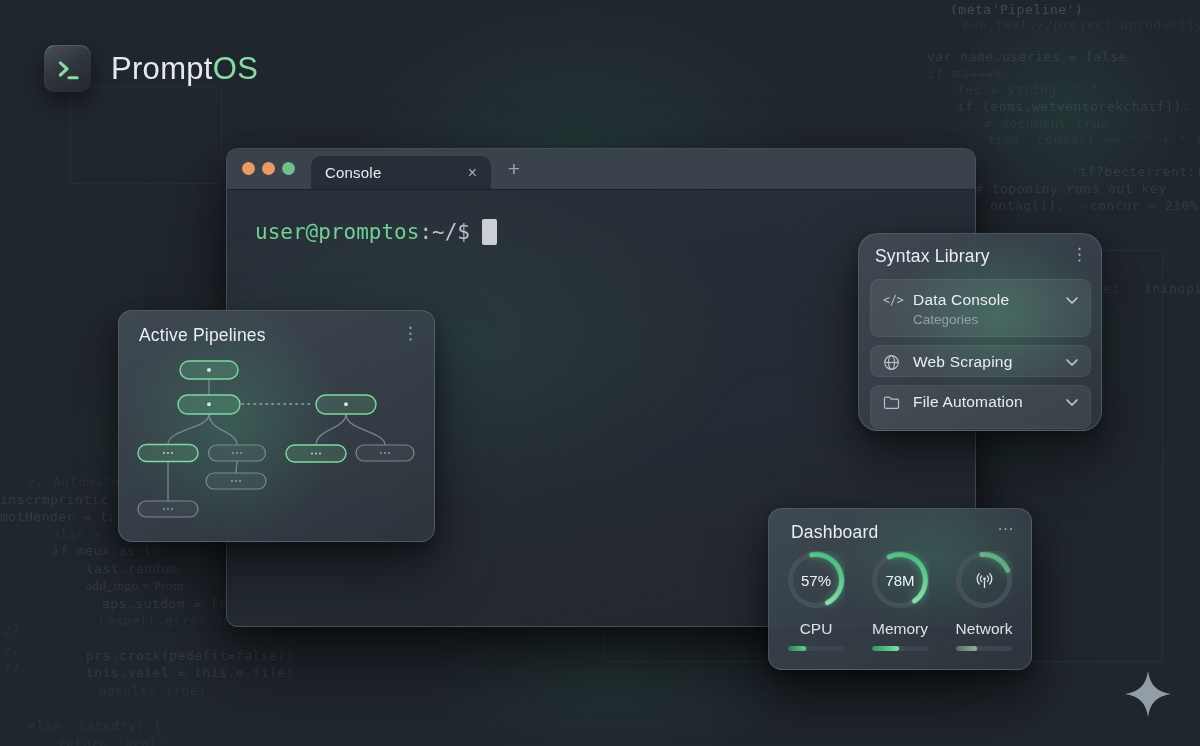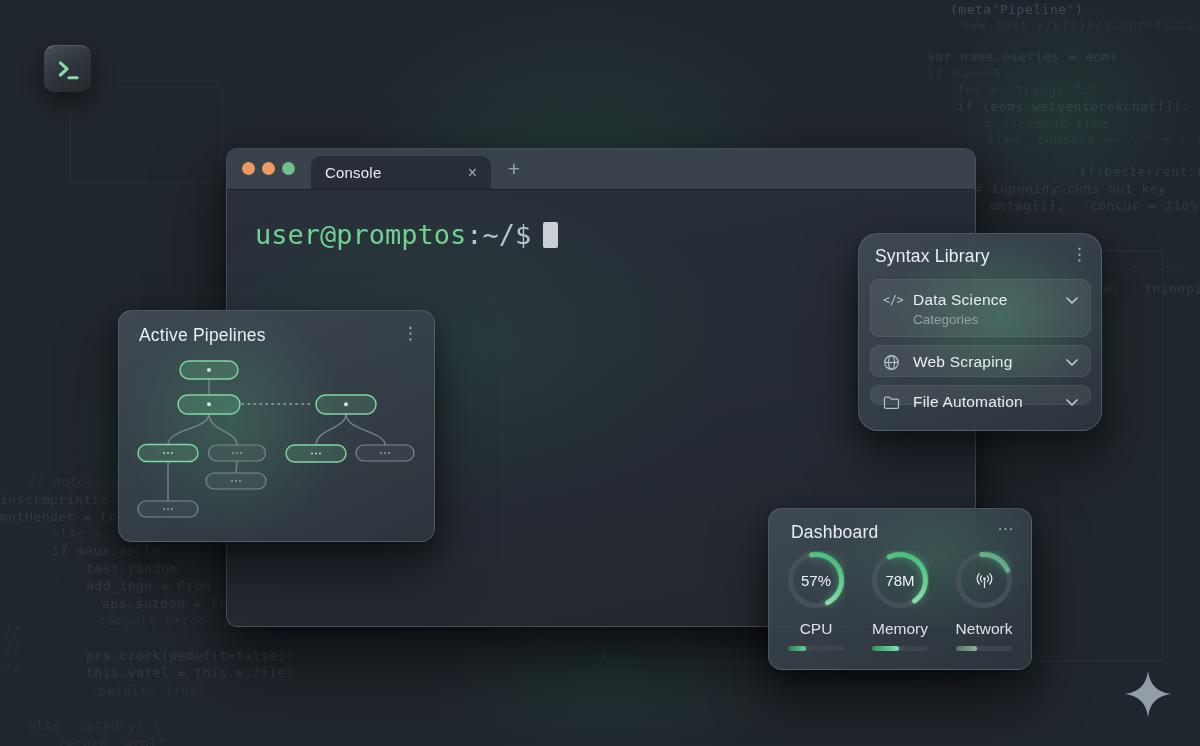--- a/index.html
+++ b/index.html
@@ -37,21 +37,21 @@
   .light{width:13px;height:13px;border-radius:50%;}
   .light.o{background:#ec9a63;}
   .light.g{background:#71bd8b;}
   .tab{position:absolute;left:84px;top:7px;width:180px;height:33px;background:#272e37;
     border-radius:10px 10px 0 0;display:flex;align-items:center;padding:0 14px;box-sizing:border-box;}
   .tab-label{flex:1;font-size:15px;color:#e9eef3;letter-spacing:.2px;}
   .tab-close{font-size:16px;color:#a7b1ba;cursor:default;}
   .newtab{position:absolute;left:276px;top:3px;width:22px;height:34px;display:flex;
     align-items:center;justify-content:center;font-size:21px;font-weight:300;color:#9aa4ad;}
   .term-body{position:absolute;left:0;top:40px;right:0;bottom:0;padding:30px 0 0 28px;}
-  .promptline{display:flex;align-items:center;font-family:"DejaVu Sans Mono",monospace;font-size:27px;}
+  .promptline{display:flex;align-items:center;font-family:"DejaVu Sans Mono",monospace;font-size:21px;}
   .p-user{color:#6fd193;}
   .p-path{color:#b9c3cc;}
   .cursor{display:inline-block;width:15px;height:26px;background:#c9cfd4;margin-left:12px;border-radius:2px;}
 
   
   .card{position:absolute;border-radius:14px;
     background:linear-gradient(150deg,rgba(64,74,83,.95),rgba(45,53,61,.95));
     border:1px solid rgba(152,164,175,.28);
     box-shadow:0 26px 54px rgba(0,0,0,.5),0 8px 18px rgba(0,0,0,.3);}
   .card .cardglow{position:absolute;inset:0;border-radius:13px;pointer-events:none;}
@@ -100,57 +100,58 @@
   <div class="glow" style="left:260px;top:-60px;width:640px;height:460px;background:radial-gradient(closest-side,rgba(64,200,135,.10),rgba(64,200,135,0) 72%);"></div>
   <div class="glow" style="left:770px;top:160px;width:430px;height:380px;background:radial-gradient(closest-side,rgba(64,200,135,.15),rgba(64,200,135,0) 72%);"></div>
   <div class="glow" style="left:350px;top:560px;width:520px;height:240px;background:radial-gradient(closest-side,rgba(64,200,135,.07),rgba(64,200,135,0) 72%);"></div>
   <div class="glow" style="left:900px;top:-40px;width:330px;height:300px;background:radial-gradient(closest-side,rgba(64,200,135,.09),rgba(64,200,135,0) 72%);"></div>
 
   <div class="bgrect" style="left:603px;top:250px;width:558px;height:410px;"></div>
   <div class="bgrect" style="left:70px;top:86px;width:150px;height:96px;border-color:rgba(173,186,197,.05);"></div>
 
   <div class="bgcode bright" style="left:950px;top:2px;">(meta'Pipeline')</div>
   <div class="bgcode dim" style="left:962px;top:17px;">eww.test://project.uproductivity</div>
-  <div class="bgcode" style="left:927px;top:49px;">var name.useries = eoms</div>
+  <div class="bgcode" style="left:927px;top:49px;">var name.useries = false</div>
   <div class="bgcode dim" style="left:927px;top:66px;">if ma===6:</div>
   <div class="bgcode dim" style="left:957px;top:82px;">fec = string. "."</div>
   <div class="bgcode" style="left:957px;top:99px;">if (eoms.wetventorekchatf]):</div>
   <div class="bgcode dim" style="left:984px;top:116px;"># document true</div>
   <div class="bgcode dim" style="left:987px;top:132px;">time, consort == "'" + " i</div>
   <div class="bgcode" style="left:1071px;top:164px;">'tf?becterrent:fo</div>
   <div class="bgcode" style="left:975px;top:181px;"># toponiny runs out key</div>
   <div class="bgcode" style="left:990px;top:198px;">ontag[i],  -concur = 210%</div>
   <div class="bgcode dim" style="left:1088px;top:258px;">-------- ----  ------</div>
   <div class="bgcode" style="left:1086px;top:281px;">nge:   tninoping</div>
 
   <div class="bgcode dim" style="left:28px;top:474px;">// Automate :</div>
   <div class="bgcode" style="left:0;top:492px;">inscrmprintic</div>
   <div class="bgcode" style="left:0;top:509px;">motHender = tr</div>
   <div class="bgcode dim" style="left:52px;top:526px;">alsc =</div>
   <div class="bgcode" style="left:52px;top:543px;">if meux.as lo</div>
   <div class="bgcode" style="left:86px;top:561px;">tast.random</div>
-  <div class="bgcode" style="left:86px;top:578px;">add_ingo = Prom</div>
+  <div class="bgcode" style="left:86px;top:578px;font-family:Liberation Serif, serif;">add_ingo = Prom</div>
   <div class="bgcode" style="left:102px;top:596px;">aps.sutdom = fro</div>
   <div class="bgcode dim" style="left:90px;top:613px;">.rampelt.erron ip</div>
   <div class="bgcode" style="left:86px;top:648px;">prs.crock(pedefit=false))</div>
   <div class="bgcode" style="left:86px;top:665px;">this.vatel = this.e.file)</div>
   <div class="bgcode dim" style="left:90px;top:683px;">.patult, true)</div>
   <div class="bgcode dim" style="left:28px;top:718px;">else _catedry) {</div>
   <div class="bgcode dim" style="left:58px;top:736px;">return 'argl'</div>
   <div class="bgcode dim" style="left:4px;top:622px;">//</div>
   <div class="bgcode dim" style="left:4px;top:642px;">//</div>
   <div class="bgcode dim" style="left:4px;top:660px;">//</div>
 
   <div class="abs logo">
     <div class="logo-icon">
       <svg width="23" height="21" viewBox="0 0 24 22">
         <path d="M3.5 4l7 6.4-7 6.4" stroke="#86dca6" stroke-width="3.3" fill="none" stroke-linecap="round" stroke-linejoin="round"></path>
         <path d="M12.5 19.6H21" stroke="#86dca6" stroke-width="3.3" stroke-linecap="round"></path>
       </svg>
     </div>
+    <div class="wordmark"><span>Prompt</span><span class="os">OS</span></div>
   </div>
 
   <div class="abs window">
     <div class="tint"></div>
     <div class="titlebar">
       <div class="lights">
         <span class="light o"></span>
         <span class="light o"></span>
         <span class="light g"></span>
       </div>
@@ -238,21 +239,21 @@
   <div class="card card-syntax">
     <div class="cardglow"></div>
     <div class="card-title" style="left:16px;top:12px;">Syntax Library</div>
     <div class="kebab" style="right:13px;top:12px;">⋮</div>
 
     <div class="srow" style="top:45px;height:58px;padding-top:6px;">
       <div class="srow-line" style="height:28px;">
         <span class="srow-icon">
             <span class="code-glyph">&lt;/&gt;</span>
           </span>
-        <span class="srow-label">Data Science</span>
+        <span class="srow-label">Data Console</span>
         <span class="chev">
           <svg width="12" height="7" viewBox="0 0 12 7">
               <path d="M1 1l5 5 5-5" fill="none" stroke="#c2cad2" stroke-width="1.7" stroke-linecap="round" stroke-linejoin="round"></path>
             </svg>
         </span>
       </div>
       <div class="srow-sub">Categories</div>
     </div>
 
     <div class="srow" style="top:111px;height:32px;">
@@ -266,21 +267,21 @@
         </span>
         <span class="srow-label">Web Scraping</span>
         <span class="chev">
           <svg width="12" height="7" viewBox="0 0 12 7">
               <path d="M1 1l5 5 5-5" fill="none" stroke="#c2cad2" stroke-width="1.7" stroke-linecap="round" stroke-linejoin="round"></path>
             </svg>
         </span>
       </div>
     </div>
 
-    <div class="srow" style="top:151px;height:20px;">
+    <div class="srow" style="top:151px;height:44px;">
       <div class="srow-line">
         <span class="srow-icon">
           <svg width="17" height="15" viewBox="0 0 18 16" fill="none" stroke="#b6c0c9" stroke-width="1.3">
               <path d="M1.5 4.2v8.3a1.8 1.8 0 0 0 1.8 1.8h11.4a1.8 1.8 0 0 0 1.8-1.8V6.3a1.8 1.8 0 0 0-1.8-1.8H9L7.3 2.8a1.8 1.8 0 0 0-1.3-.6H3.3a1.8 1.8 0 0 0-1.8 2z" stroke-linejoin="round"></path>
             </svg>
         </span>
         <span class="srow-label">File Automation</span>
         <span class="chev">
           <svg width="12" height="7" viewBox="0 0 12 7">
               <path d="M1 1l5 5 5-5" fill="none" stroke="#c2cad2" stroke-width="1.7" stroke-linecap="round" stroke-linejoin="round"></path>

